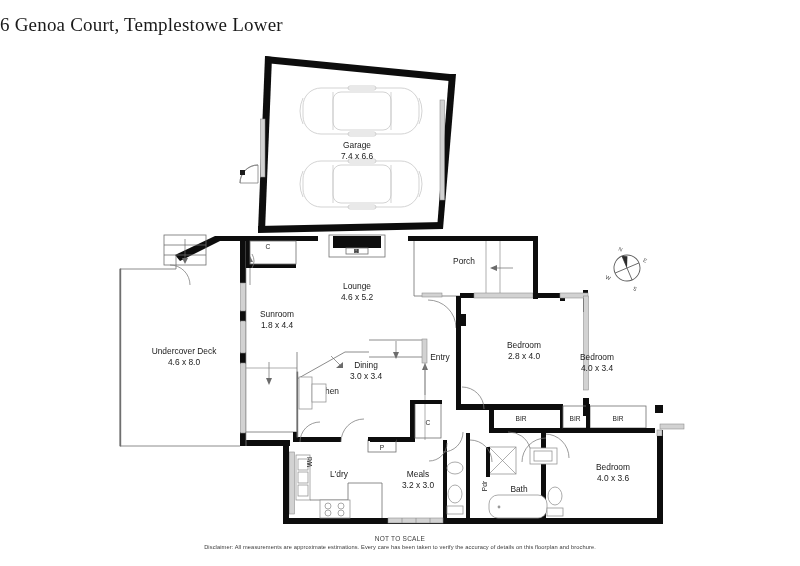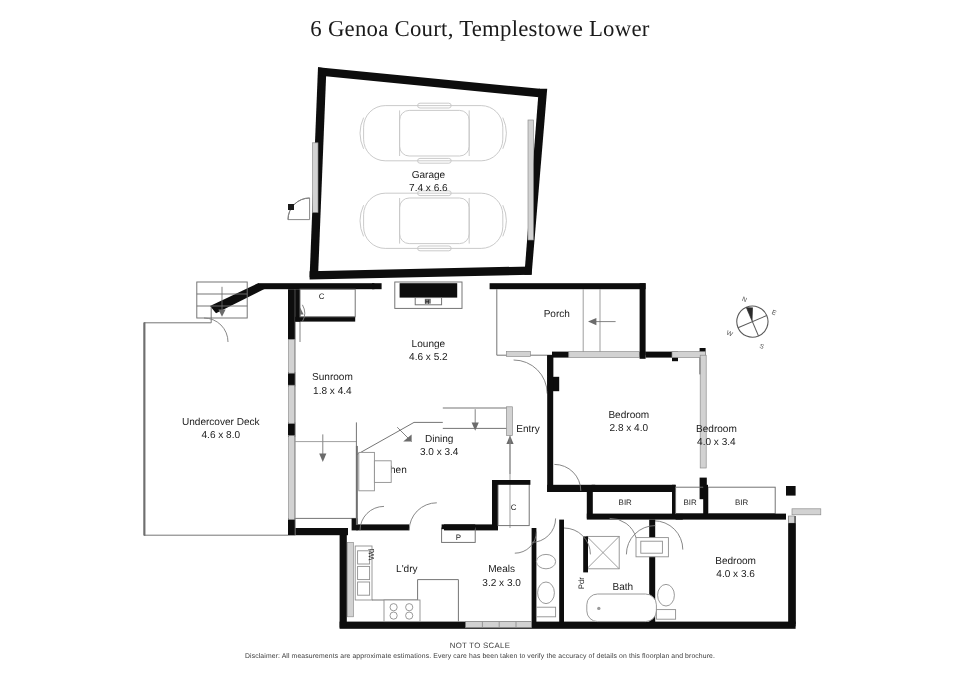--- a/index.html
+++ b/index.html
@@ -19,21 +19,20 @@
     left: 0; top: 0;
     width: 800px;
     height: 566px;
     background: #ffffff;
   }
   #plan-title {
     position: absolute;
     left: 0;
     top: 14px;
     width: 800px;
-    text-align: center;
     font-family: "Liberation Serif", serif;
     font-size: 19px;
     color: #1a1a1a;
     letter-spacing: 0.2px;
     white-space: nowrap;
   }
   #svg-plan {
     position: absolute;
     left: 0;
     top: 0;

